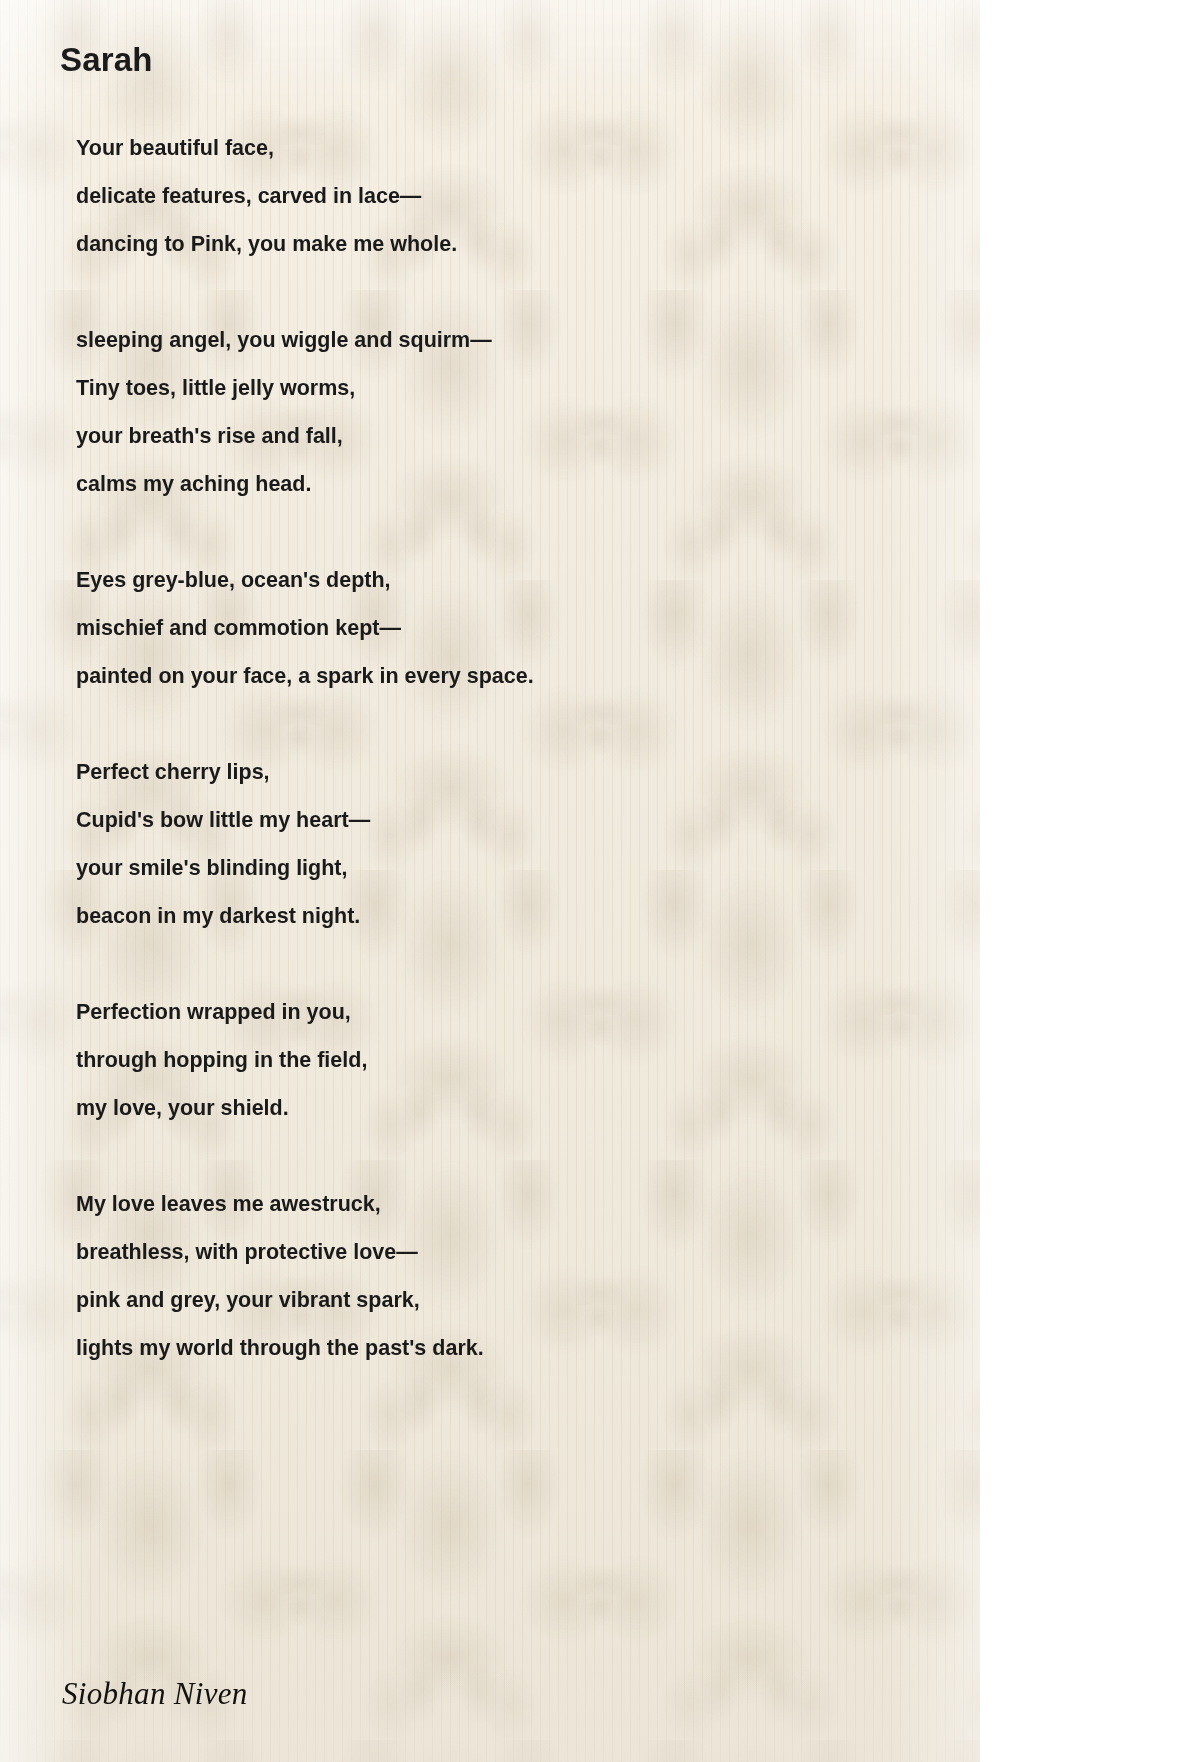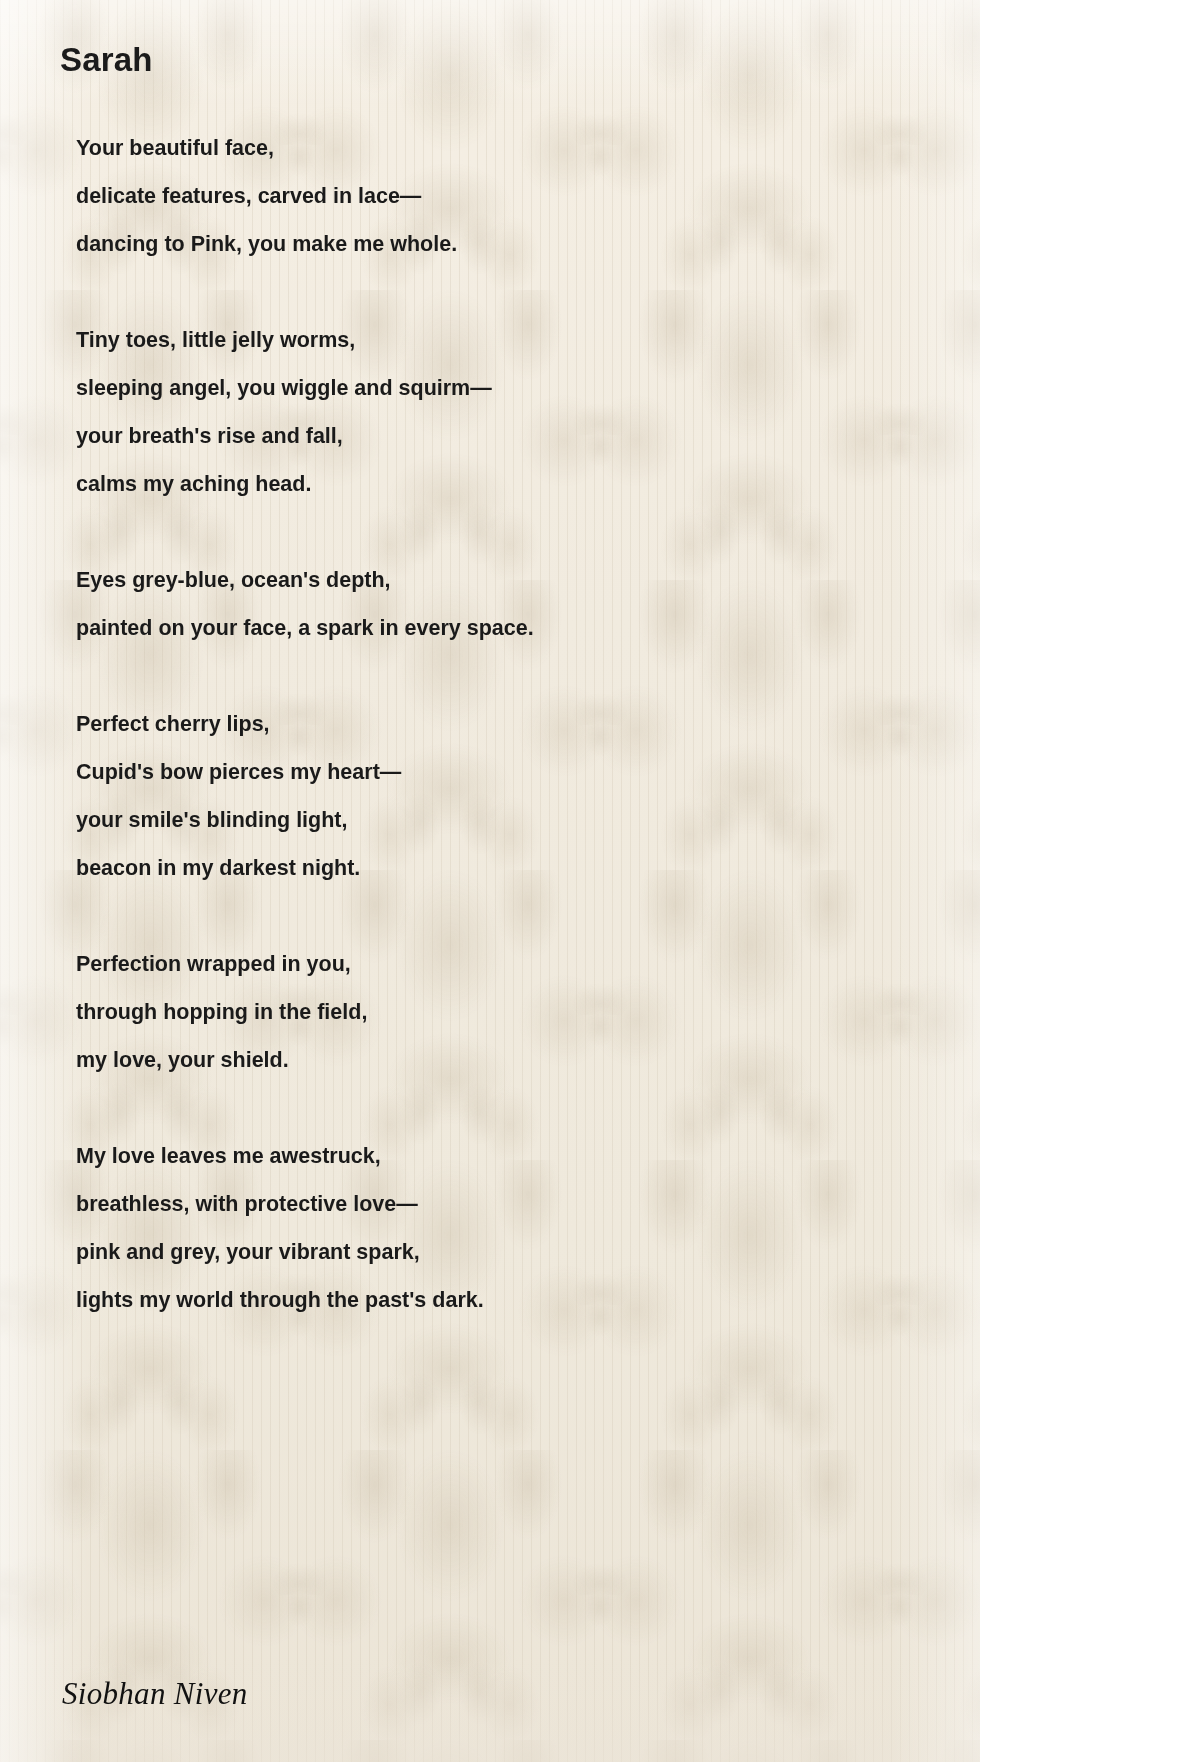--- a/index.html
+++ b/index.html
@@ -134,32 +134,33 @@
 
   <div class="content">
     <h1 class="poem-title">Sarah</h1>
     <div id="stanza-container">
         <div class="stanza">
           <div class="line">Your beautiful face,</div>
           <div class="line">delicate features, carved in lace—</div>
           <div class="line">dancing to Pink, you make me whole.</div>
         </div>
         <div class="stanza">
+          <div class="line">sleeping angel, you wiggle and squirm—</div>
           <div class="line">Tiny toes, little jelly worms,</div>
-          <div class="line">sleeping angel, you wiggle and squirm—</div>
           <div class="line">your breath's rise and fall,</div>
           <div class="line">calms my aching head.</div>
         </div>
         <div class="stanza">
           <div class="line">Eyes grey-blue, ocean's depth,</div>
+          <div class="line">mischief and commotion kept—</div>
           <div class="line">painted on your face, a spark in every space.</div>
         </div>
         <div class="stanza">
           <div class="line">Perfect cherry lips,</div>
-          <div class="line">Cupid's bow pierces my heart—</div>
+          <div class="line">Cupid's bow little my heart—</div>
           <div class="line">your smile's blinding light,</div>
           <div class="line">beacon in my darkest night.</div>
         </div>
         <div class="stanza">
           <div class="line">Perfection wrapped in you,</div>
           <div class="line">through hopping in the field,</div>
           <div class="line">my love, your shield.</div>
         </div>
         <div class="stanza">
           <div class="line">My love leaves me awestruck,</div>

